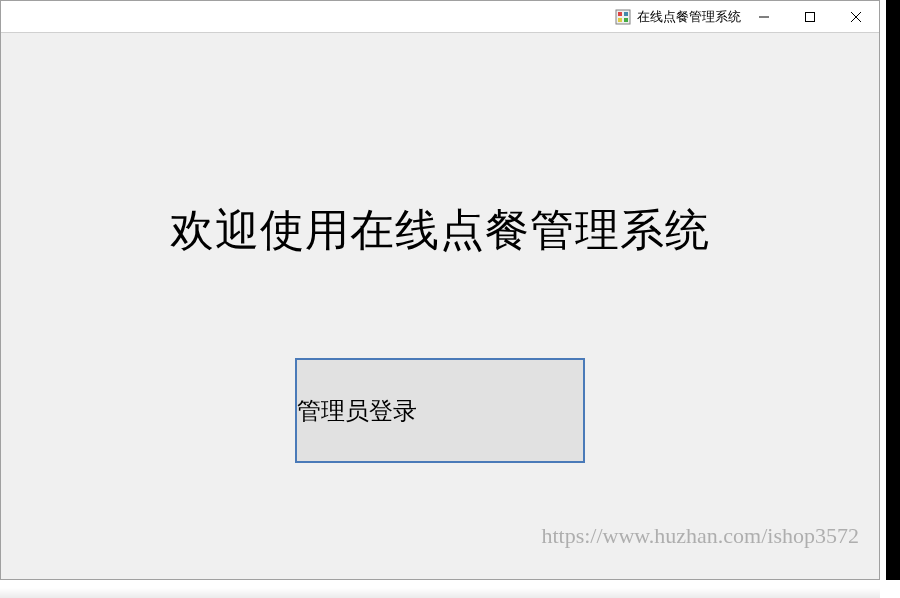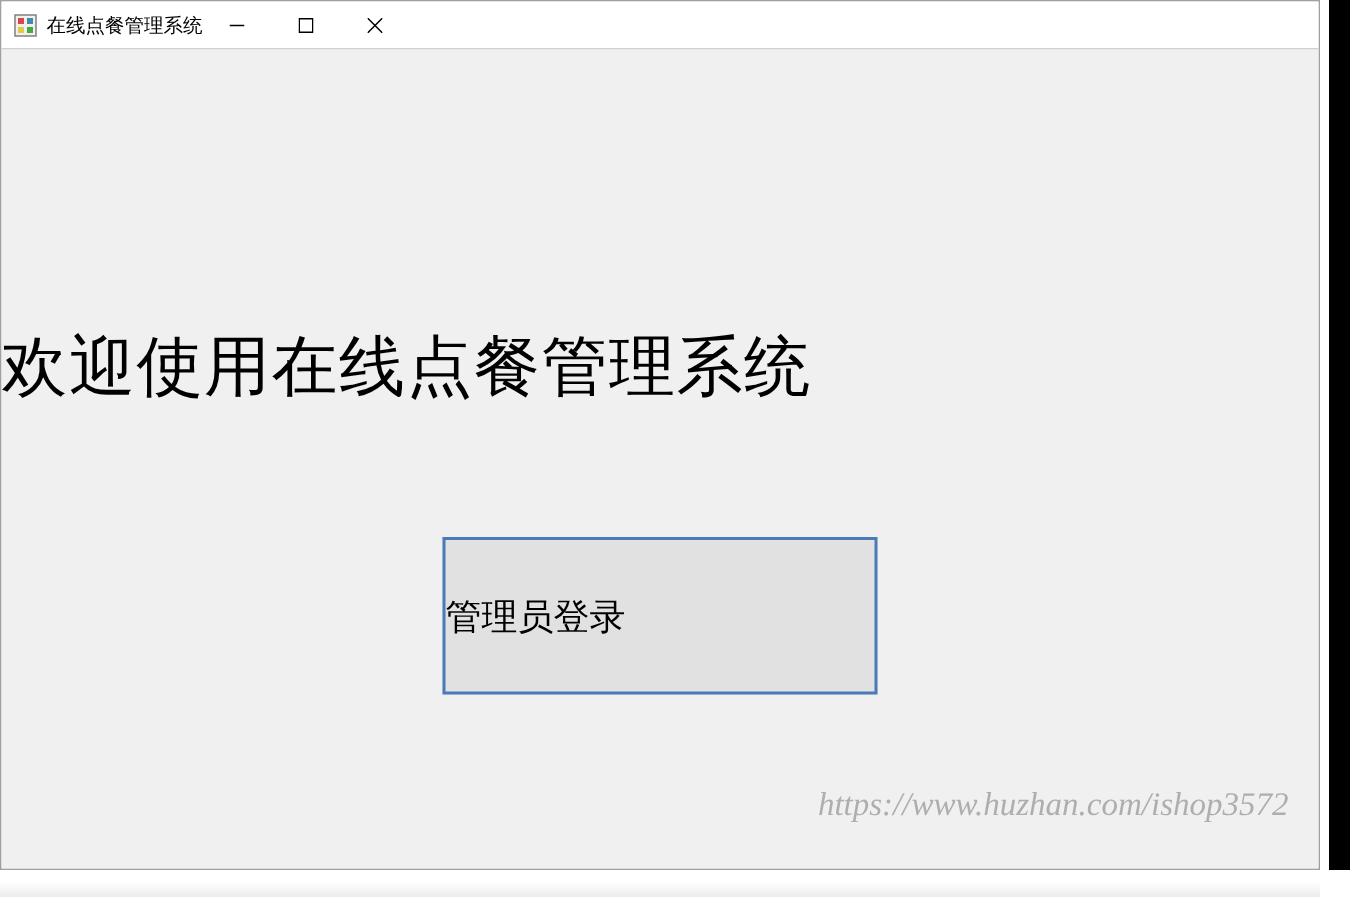--- a/index.html
+++ b/index.html
@@ -20,21 +20,21 @@
       height: 580px;
       background: #f0f0f0;
       border: 1px solid #a0a0a0;
       position: relative;
     }
     .titlebar {
       height: 32px;
       background: #ffffff;
       display: flex;
       align-items: center;
-      justify-content: flex-start;
+      justify-content: flex-end;
       border-bottom: 1px solid #d0d0d0;
       padding: 0 0 0 8px;
       font-family: Liberation Serif, serif;
     }
     .titlebar-left {
       display: flex;
       align-items: center;
       gap: 6px;
     }
     .app-icon {
@@ -63,23 +63,24 @@
       cursor: pointer;
       color: #000;
     }
     .content-area {
       position: relative;
       height: calc(100% - 32px);
       background: #f0f0f0;
     }
     .welcome-heading {
       position: absolute;
-      top: 182px;
+      top: 168px;
       left: 0;
       right: 0;
+      text-align: center;
       font-size: 44px;
       font-weight: 400;
       color: #000;
       letter-spacing: 1px;
     }
     .login-button {
       position: absolute;
       top: 325px;
       left: 50%;
       transform: translateX(-50%);
@@ -92,21 +93,20 @@
       color: #000;
       cursor: pointer;
       display: flex;
       align-items: center;
     }
     .watermark {
       position: absolute;
       bottom: 30px;
       right: 20px;
       font-size: 22px;
-      font-style: italic;
       color: rgba(120, 120, 120, 0.55);
       font-family: Georgia, serif;
       pointer-events: none;
     }
     .right-border {
       position: absolute;
       top: 0;
       right: 0;
       width: 14px;
       height: 580px;

